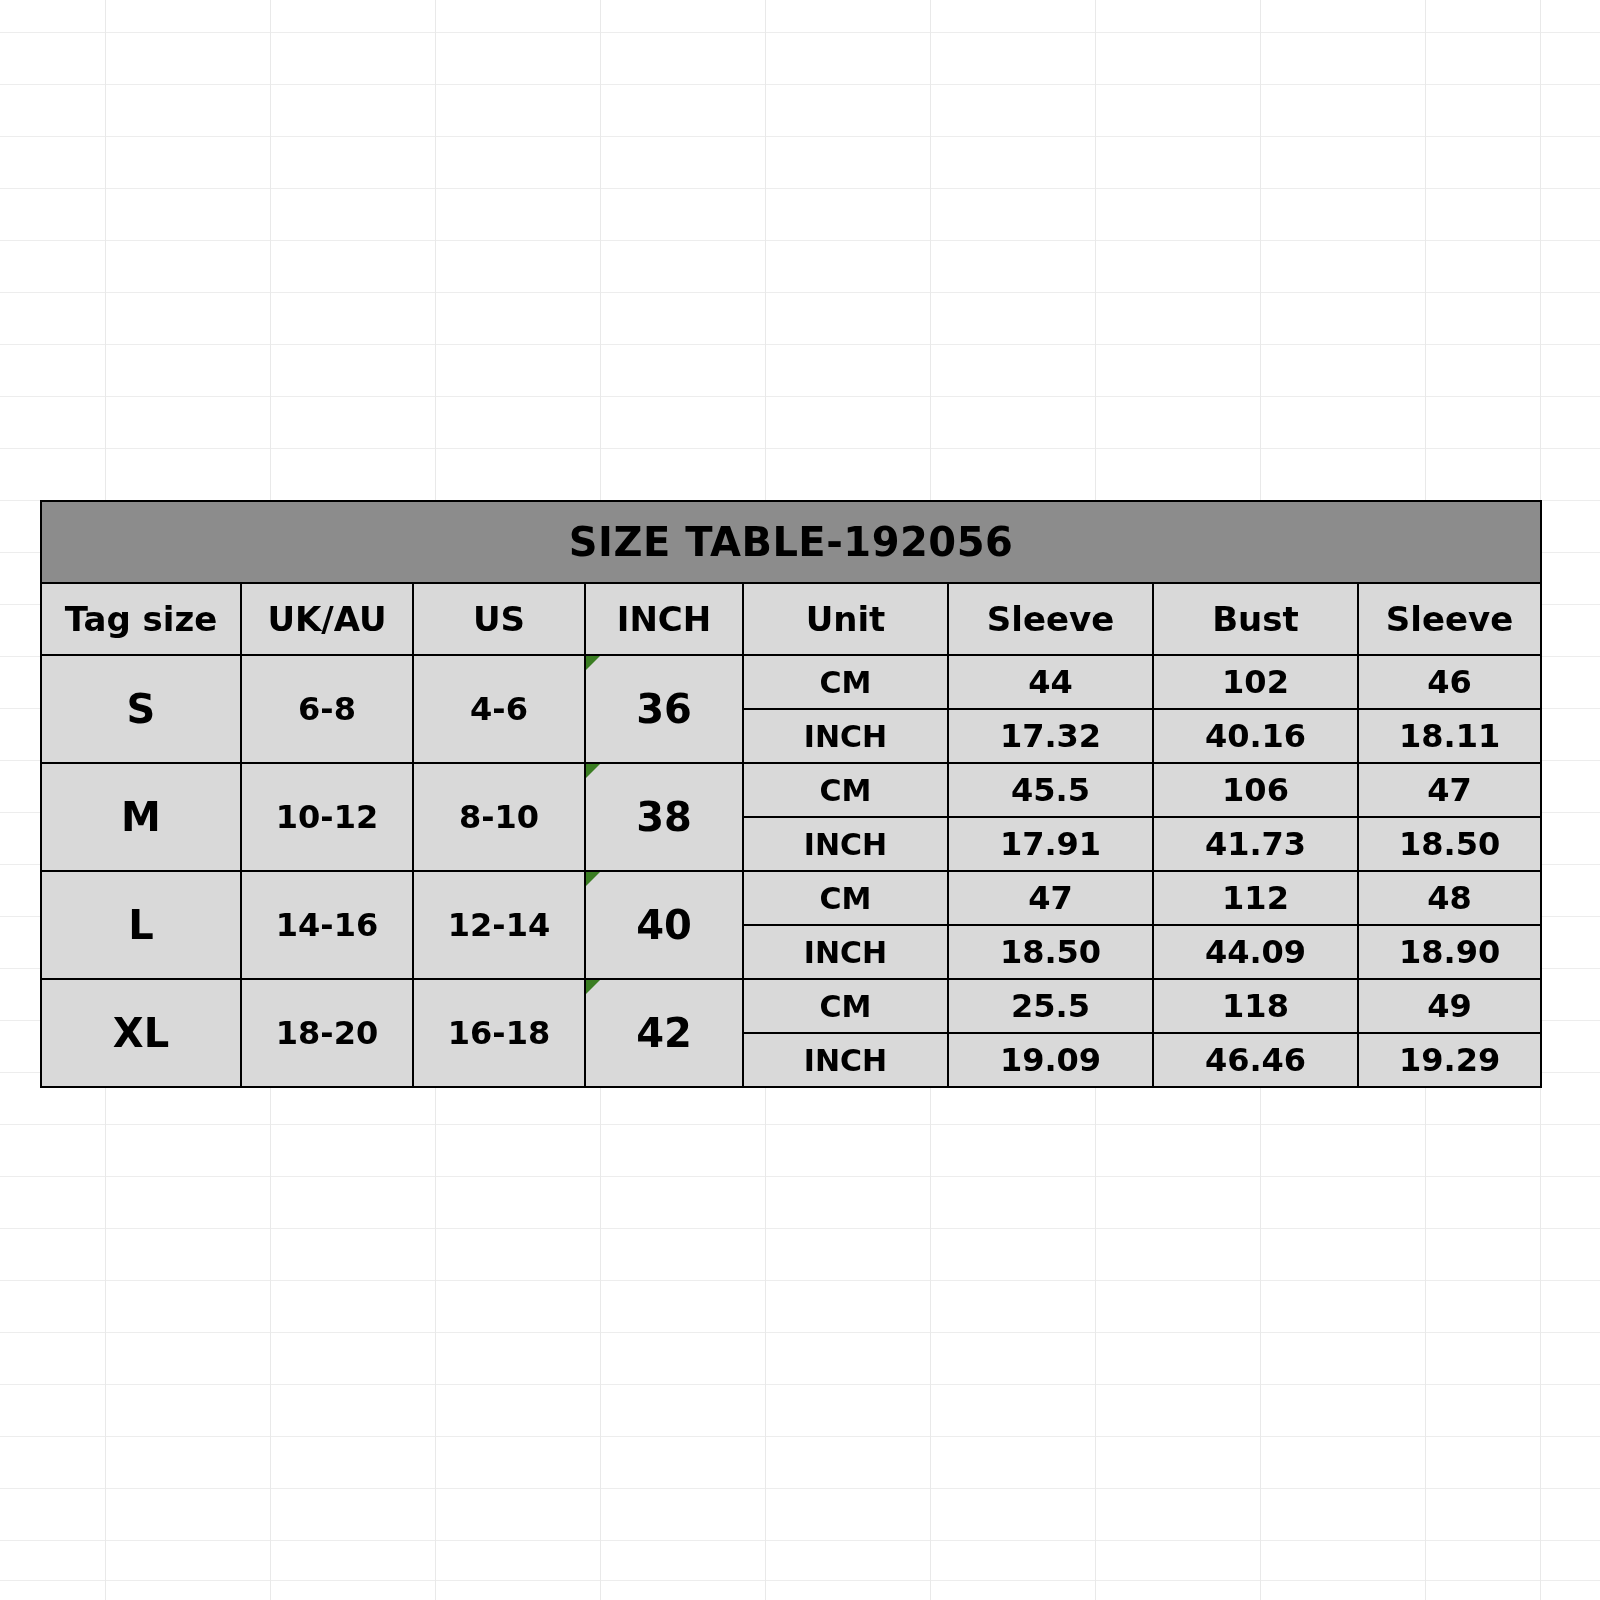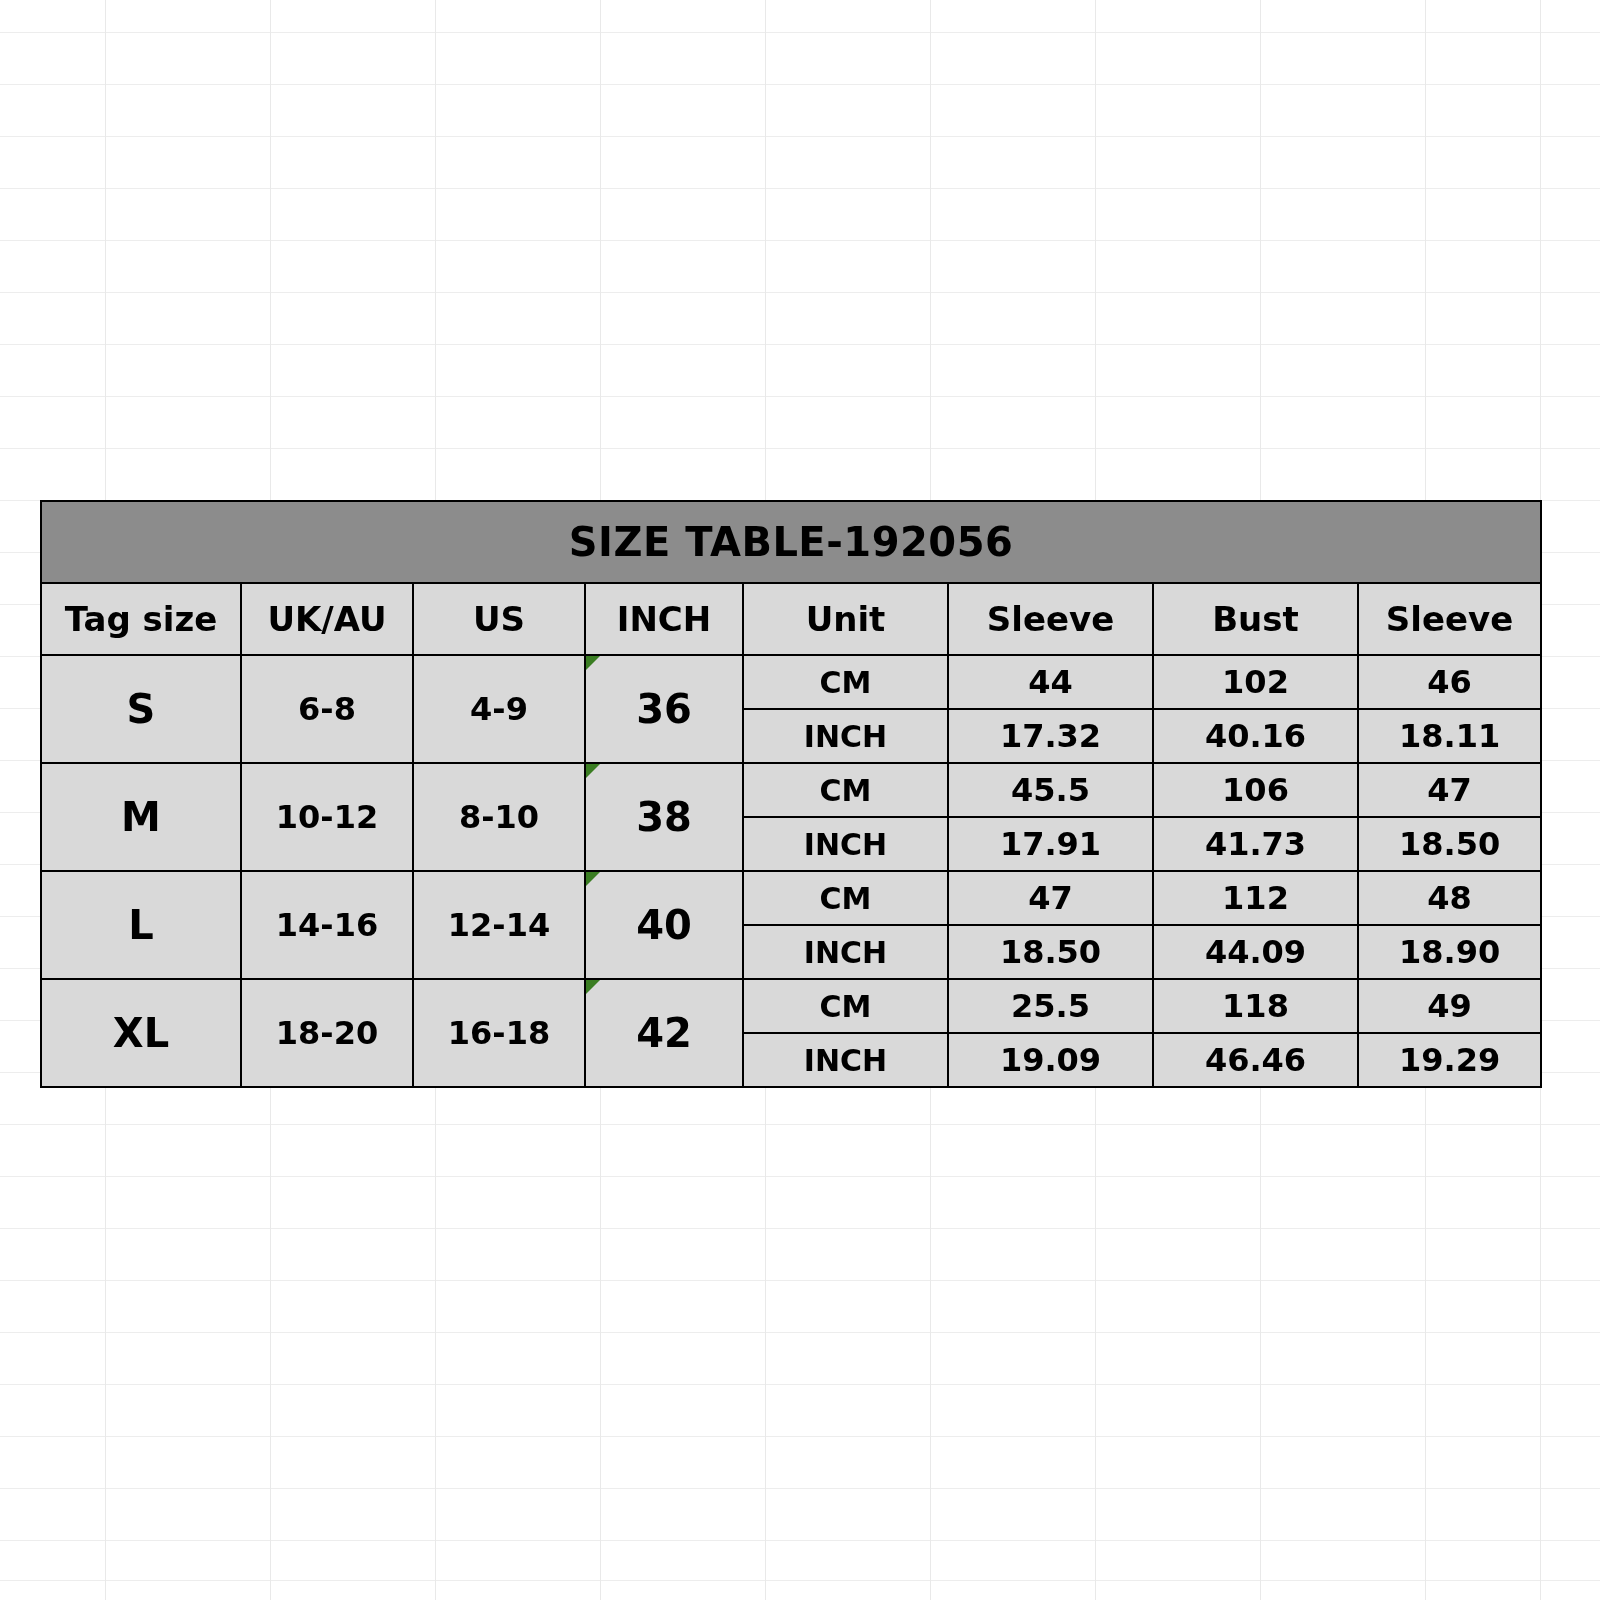--- a/index.html
+++ b/index.html
@@ -140,21 +140,21 @@
         <td class="head-cell">INCH</td>
         <td class="head-cell">Unit</td>
         <td class="head-cell">Sleeve</td>
         <td class="head-cell">Bust</td>
         <td class="head-cell">Sleeve</td>
       </tr>
 
       <tr>
         <td class="tag-cell" rowspan="2">S</td>
         <td class="sz-cell" rowspan="2">6-8</td>
-        <td class="sz-cell" rowspan="2">4-9</td>
+        <td class="sz-cell" rowspan="2">4-6</td>
         <td class="euro-cell" rowspan="2">
           <span class="marker"></span>
           <span>36</span>
         </td>
         <td class="unit-cell">CM</td>
         <td class="val-cell">44</td>
         <td class="val-cell">102</td>
         <td class="val-cell">46</td>
       </tr>
       <tr>

